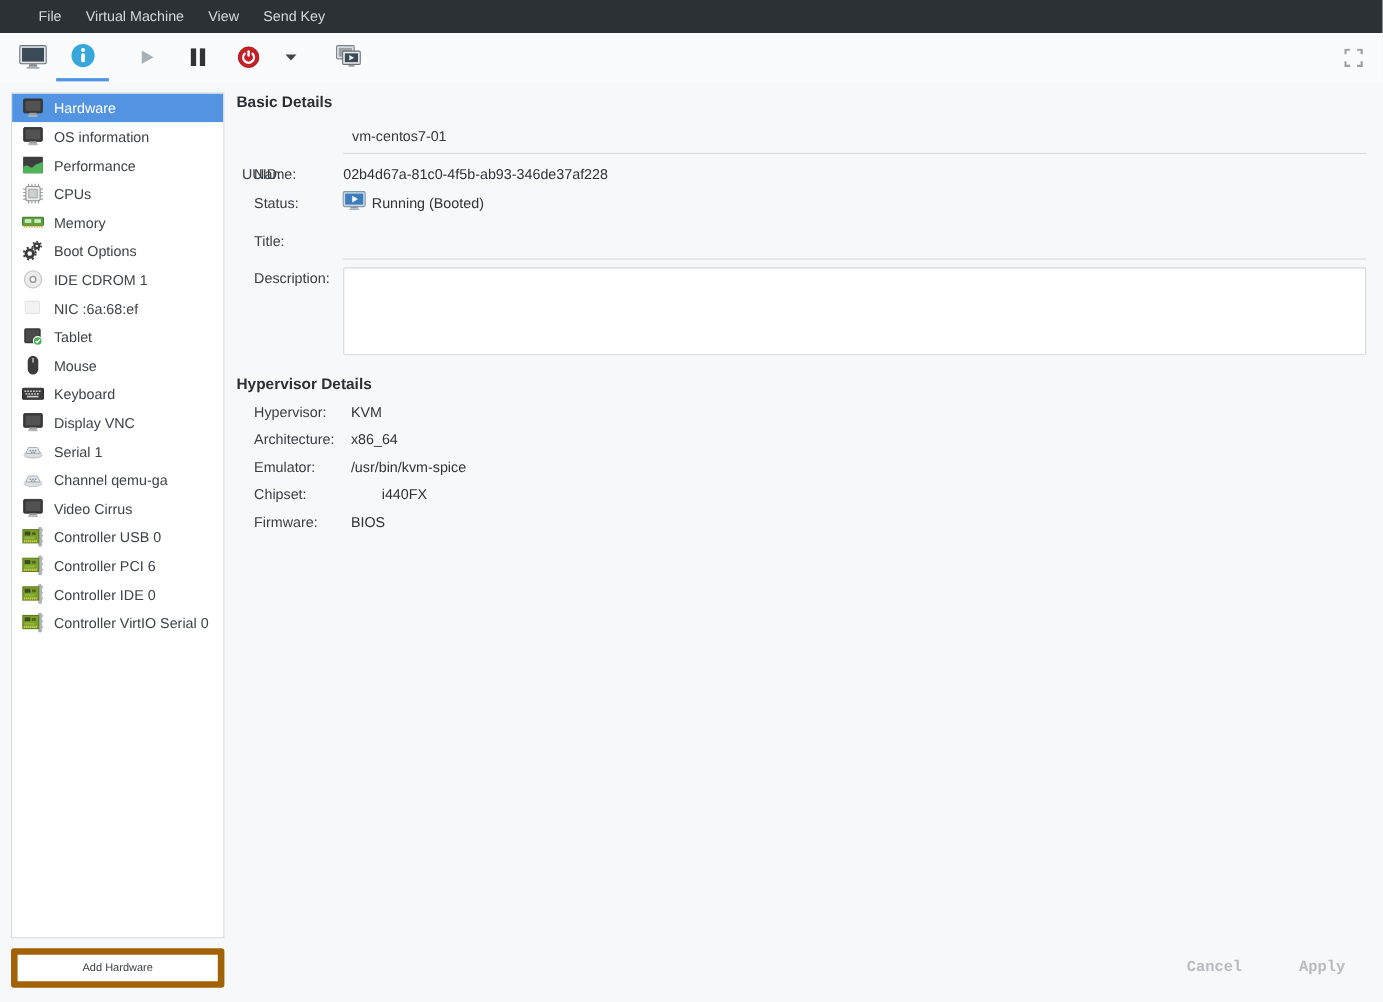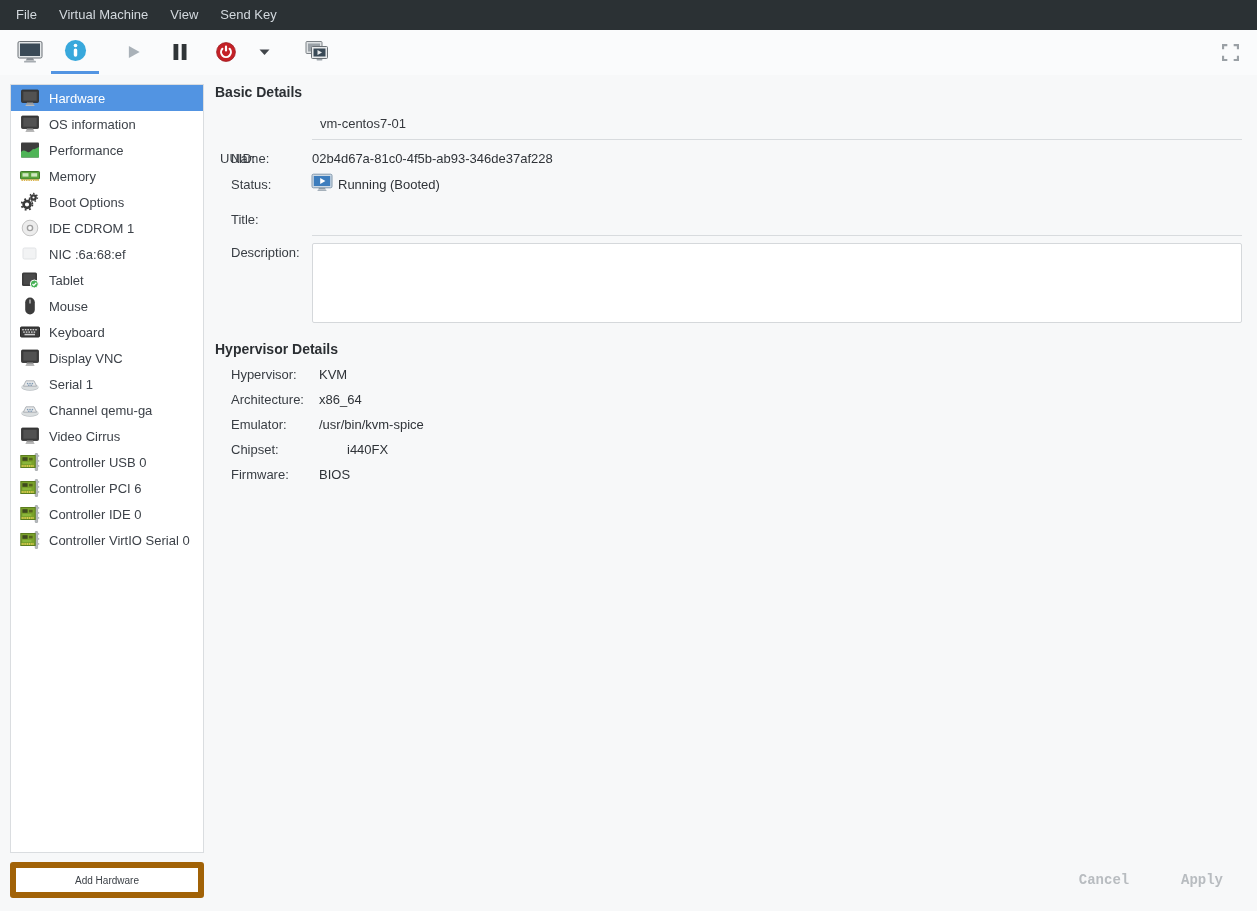--- a/index.html
+++ b/index.html
@@ -1,21 +1,21 @@
 <!DOCTYPE html>
 <html><head>
 <meta charset="utf-8">
 <style>
   * { margin:0; padding:0; box-sizing:border-box; }
   html,body { width:1257px; height:911px; }
   body { font-family:"Liberation Sans","DejaVu Sans",sans-serif; font-size:13px; background:#f7f8f9; overflow:hidden; }
   .window { position:relative; width:1257px; height:911px; background:#f7f8f9; }
 
   
-  .menubar { position:absolute; left:0; top:0; width:1257px; height:30px; background:#2b3134; display:flex; align-items:center; padding-left:5px;text-align:right; }
+  .menubar { position:absolute; left:0; top:0; width:1257px; height:30px; background:#2b3134; display:flex; align-items:center; padding-left:24px;text-align:right; }
   .menu-item { color:#d3d9de; padding:0 11px; height:30px; line-height:30px; cursor:default; }
 
   
   .toolbar { position:absolute; left:0; top:30px; width:1257px; height:45px; background:#fafbfc; }
   .tbtn { position:absolute; top:0; height:44px; background:transparent; border:none; display:flex; align-items:center; justify-content:center; }
   .tbtn.active { border-bottom:3px solid #5294e2; }
   .tb-console { left:8px;  width:44px; }
   .tb-info    { left:51px; width:48px; }
   .tb-play    { left:112px; width:44px; }
   .tb-pause   { left:158px; width:44px; }
@@ -280,20 +280,26 @@
         <span class="slab">OS information</span>
       </div>
     <div class="srow">
         <svg class="ic">
           <use href="#i-perf"></use>
         </svg>
         <span class="slab">Performance</span>
       </div>
     <div class="srow">
         <svg class="ic">
+          <use href="#i-cpu"></use>
+        </svg>
+        <span class="slab">CPUs</span>
+      </div>
+    <div class="srow">
+        <svg class="ic">
           <use href="#i-mem"></use>
         </svg>
         <span class="slab">Memory</span>
       </div>
     <div class="srow">
         <svg class="ic">
           <use href="#i-gear"></use>
         </svg>
         <span class="slab">Boot Options</span>
       </div>

